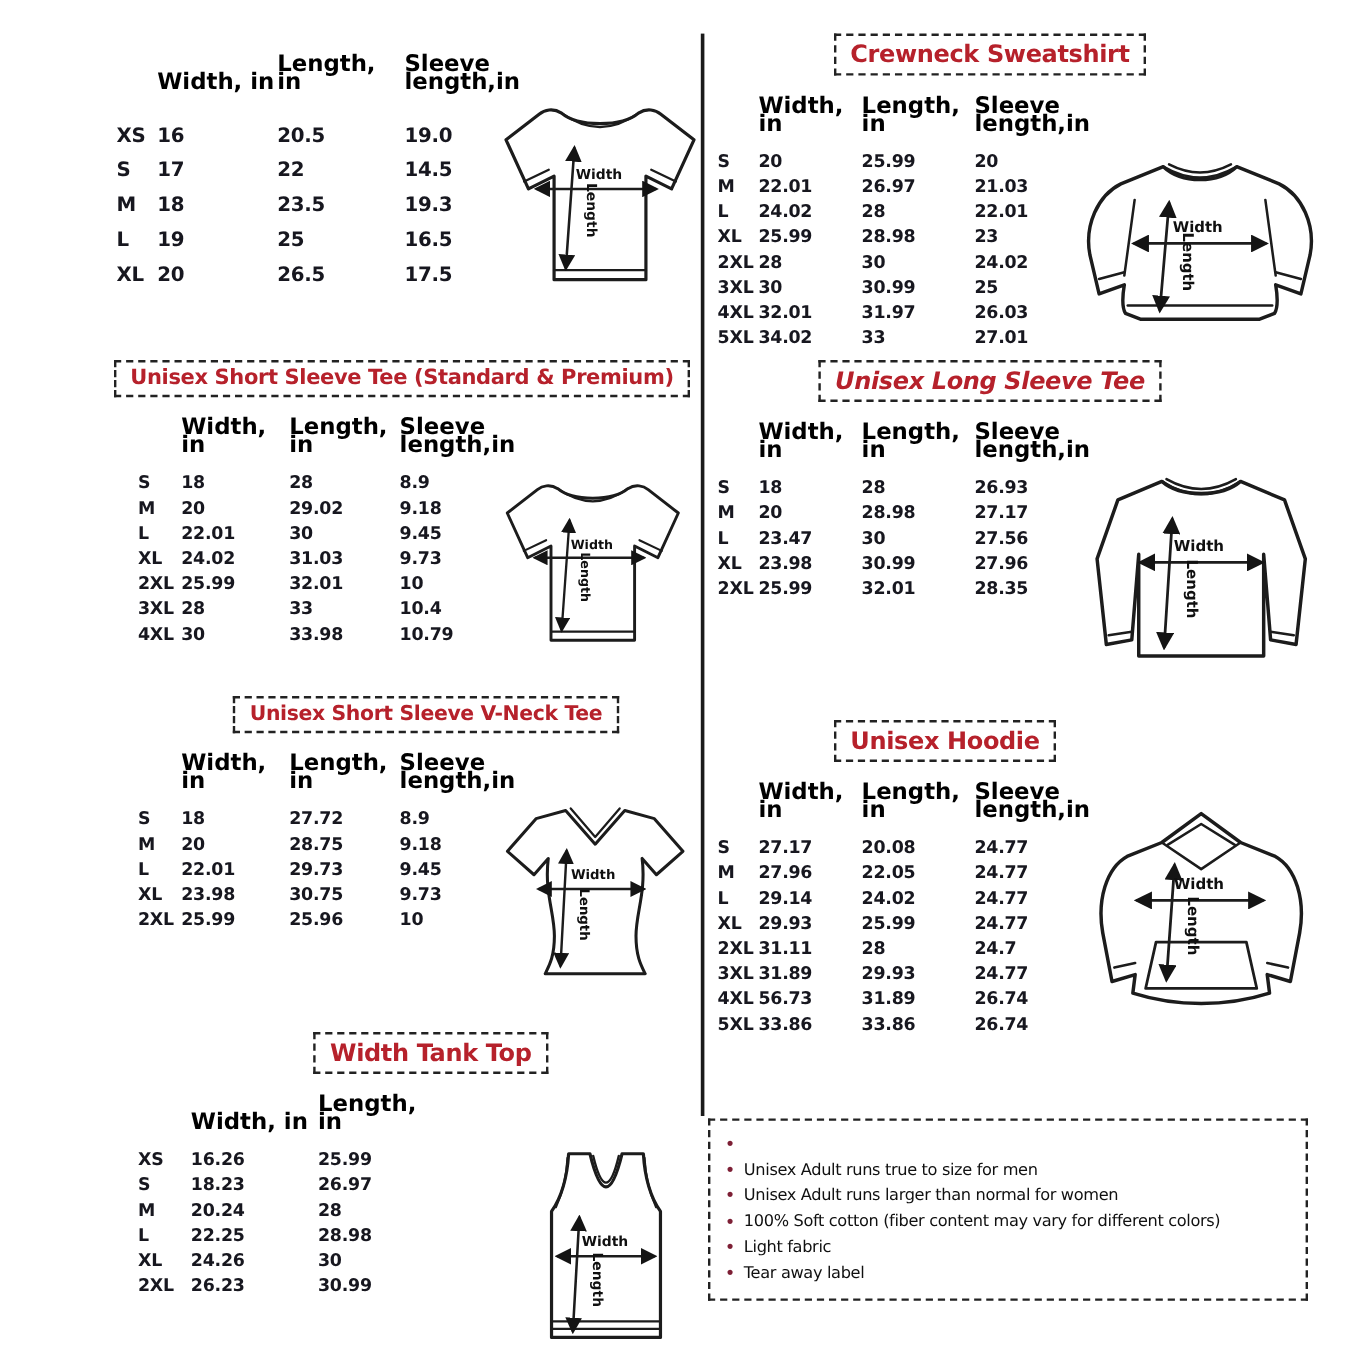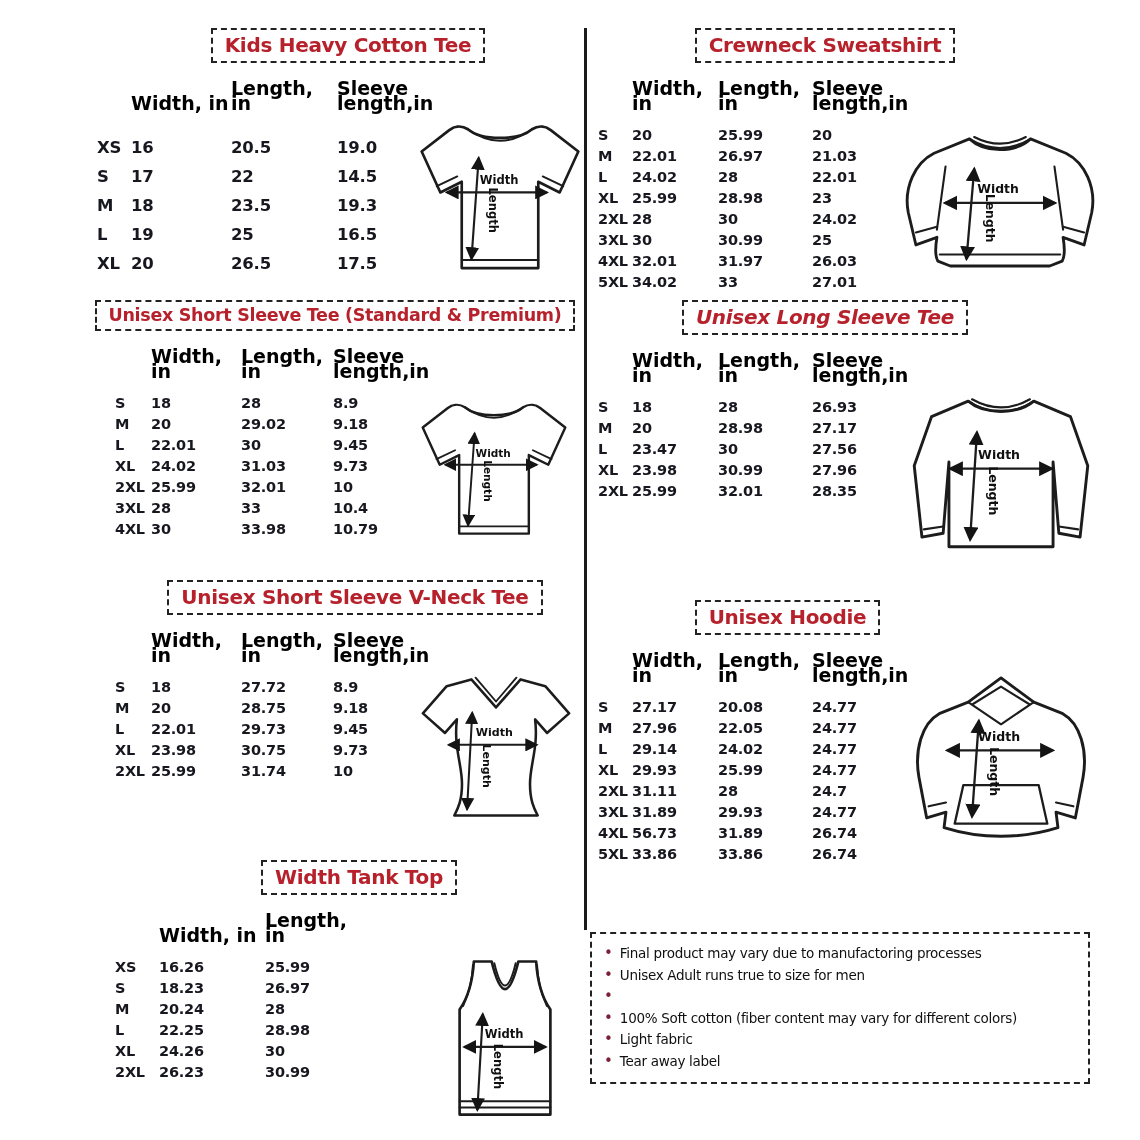--- a/index.html
+++ b/index.html
@@ -4,21 +4,21 @@
 <style>
   html,body{margin:0;padding:0;background:#fff;}
   #canvas{position:relative;width:1140px;height:1140px;background:#ffffff;overflow:hidden;
           font-family:"DejaVu Sans",sans-serif;}
   .divider{position:absolute;left:584px;top:28px;width:3px;height:902px;background:#1b1b1b;}
   .section{position:absolute;}
   .title-row{text-align:center;}
   .title-box{display:inline-block;border:2px dashed #222;padding:3px 12px 4px;background:#fff;
              color:#b6212b;font-weight:bold;font-size:20px;white-space:nowrap;letter-spacing:-0.3px;}
   .title-sm{font-size:17.5px;text-align:right;}
-  .title-md{font-size:20px;}
+  .title-md{font-size:17px;}
   .content{display:flex;align-items:flex-start;margin-top:12px;}
   .size-table{display:grid;margin-top:6px;}
   .th{color:#000000;font-weight:bold;font-size:19px;line-height:15px;align-self:end;
       padding-bottom:14px;}
   .rows-loose .th{padding-bottom:22px;}
   .size,.val{color:#17171f;font-weight:bold;font-size:14.5px;line-height:21px;letter-spacing:-0.2px;}
   .rows-loose .size,.rows-loose .val{font-size:16.5px;line-height:29px;}
   .garment{flex:0 0 auto;}
   .garment path,.garment line{stroke:#1c1c1c;stroke-linejoin:round;stroke-linecap:round;}
   .body-path{fill:#ffffff;stroke-width:3;}
@@ -42,23 +42,20 @@
     <defs>
       <marker id="ah" viewBox="0 0 10 10" refX="8" refY="5" markerWidth="6.5" markerHeight="6.5" orient="auto-start-reverse">
         <path d="M0,0 L10,5 L0,10 Z" fill="#141414" stroke="none"></path>
       </marker>
     </defs>
   </svg>
 
   <div class="divider"></div>
 
   <div class="section" style="left:85px;top:28px;width:500px;">
-    <div class="title-row" style="padding-left:26px;">
-      <span class="title-box">Kids Heavy Cotton Tee</span>
-    </div>
     <div class="content">
       <div class="size-table rows-loose" style="grid-template-columns:34px 100px 106px 72px;padding-left:12px;">
           <span class="th"></span>
           <span class="th">Width, in</span>
           <span class="th">Length, in</span>
           <span class="th">Sleeve length,in</span>
           <span class="size">XS</span>
           <span class="val">16</span>
           <span class="val">20.5</span>
           <span class="val">19.0</span>
@@ -167,21 +164,21 @@
           <span class="size">L</span>
           <span class="val">22.01</span>
           <span class="val">29.73</span>
           <span class="val">9.45</span>
           <span class="size">XL</span>
           <span class="val">23.98</span>
           <span class="val">30.75</span>
           <span class="val">9.73</span>
           <span class="size">2XL</span>
           <span class="val">25.99</span>
-          <span class="val">31.74</span>
+          <span class="val">25.96</span>
           <span class="val">10</span>
         </div>
       <svg class="garment" width="170" height="170" viewBox="0 0 200 200" style="margin-top:32px;margin-left:4px;">
         <path class="body-path" d="M71,24 L100,57 L129,24 L158,32 L186,64 L160,87 L146,71 C150,104 140,124 140,147 C140,167 145,176 149,184 L51,184 C55,176 60,167 60,147 C60,124 50,104 54,71 L40,87 L14,64 L42,32 Z"></path>
         <path class="detail" d="M76,22 L100,50 L124,22"></path>
         <line class="arrow" x1="45" y1="101" x2="147" y2="101" marker-start="url(#ah)" marker-end="url(#ah)"></line>
         <line class="arrow" x1="72" y1="64" x2="66" y2="176" marker-start="url(#ah)" marker-end="url(#ah)"></line>
         <text class="diag-label" x="98" y="91" text-anchor="middle">Width</text>
         <text class="diag-label" x="85" y="126" text-anchor="middle" transform="rotate(90 85 126)">Length</text>
       </svg>
@@ -390,28 +387,28 @@
         <line class="arrow" x1="92" y1="60" x2="85" y2="158" marker-start="url(#ah)" marker-end="url(#ah)"></line>
         <text class="diag-label" x="113" y="80" text-anchor="middle">Width</text>
         <text class="diag-label" x="104" y="112" text-anchor="middle" transform="rotate(90 104 112)">Length</text>
       </svg>
     </div>
   </div>
 
   <div class="notes">
       <div class="note-line">
         <span class="bullet">•</span>
-        <span class="note-text">Final product may vary due to manufactoring processes</span>
       </div>
       <div class="note-line">
         <span class="bullet">•</span>
         <span class="note-text">Unisex Adult runs true to size for men</span>
       </div>
       <div class="note-line">
         <span class="bullet">•</span>
+        <span class="note-text">Unisex Adult runs larger than normal for women</span>
       </div>
       <div class="note-line">
         <span class="bullet">•</span>
         <span class="note-text">100% Soft cotton (fiber content may vary for different colors)</span>
       </div>
       <div class="note-line">
         <span class="bullet">•</span>
         <span class="note-text">Light fabric</span>
       </div>
       <div class="note-line">

